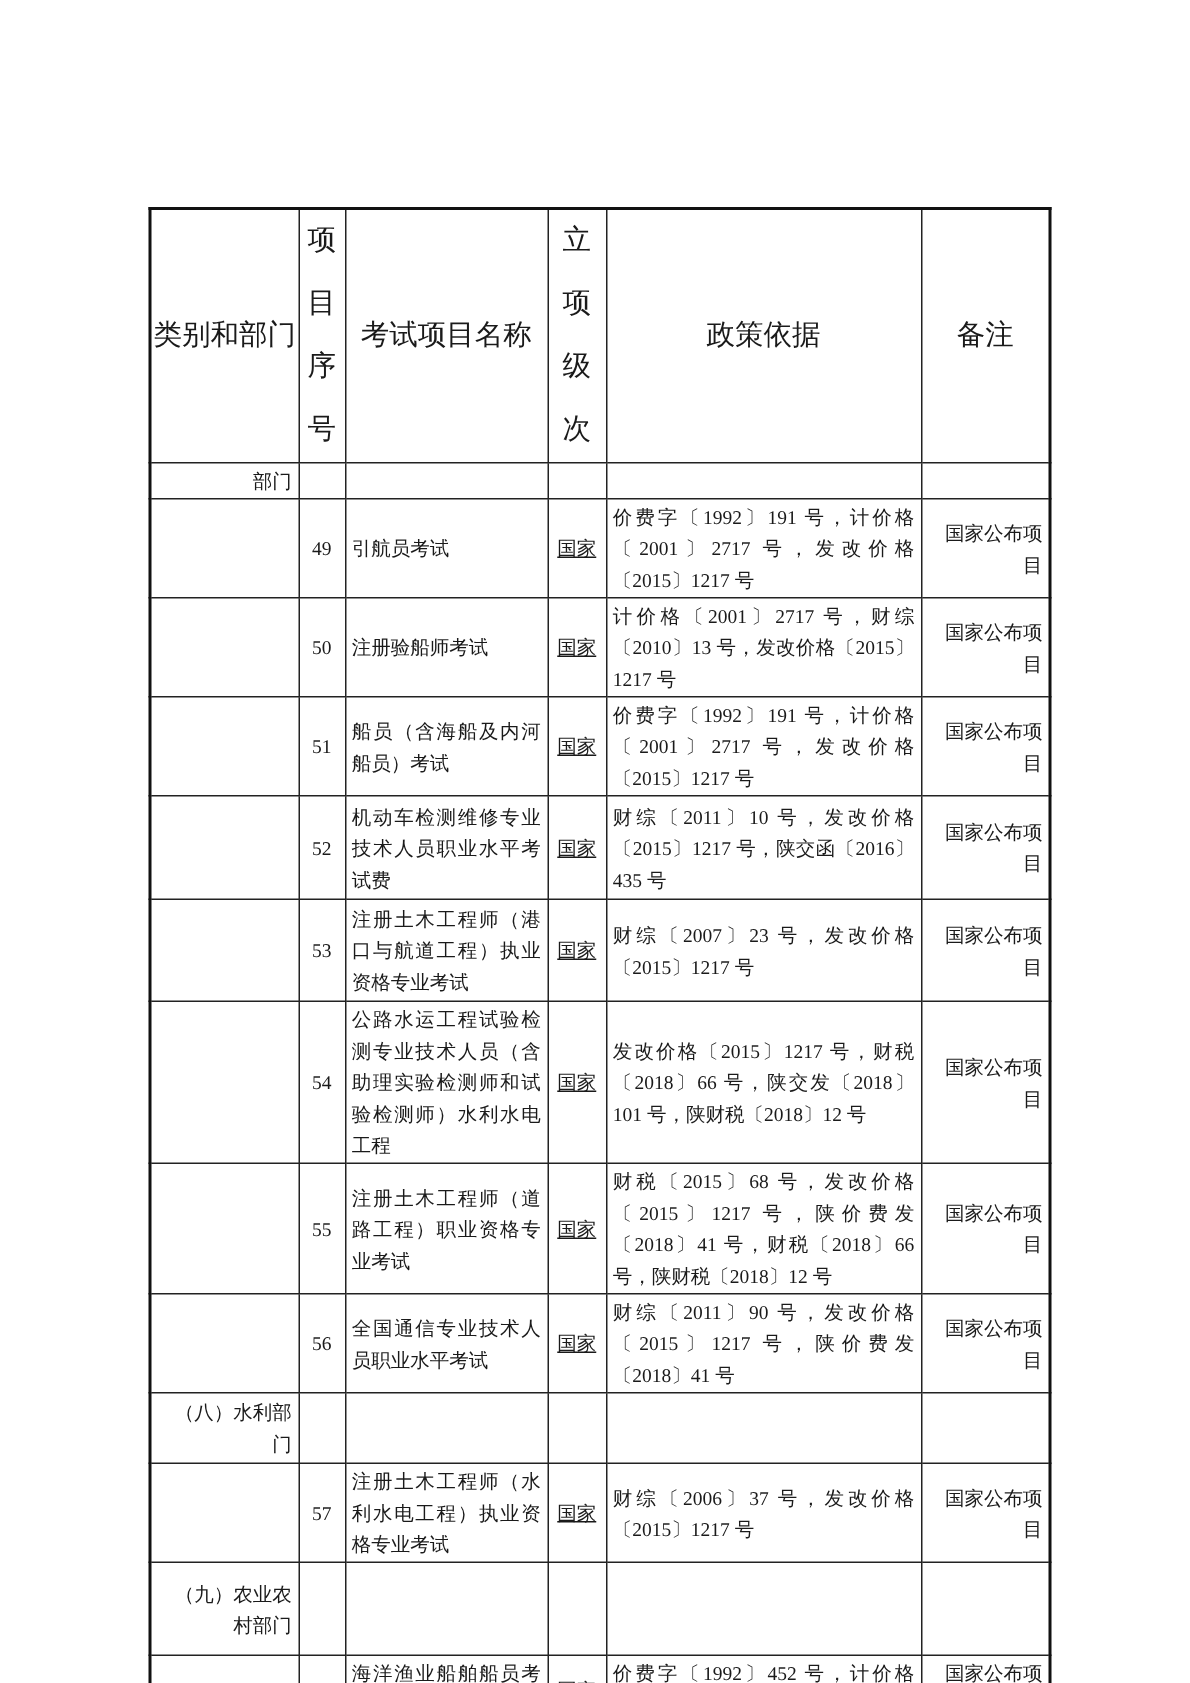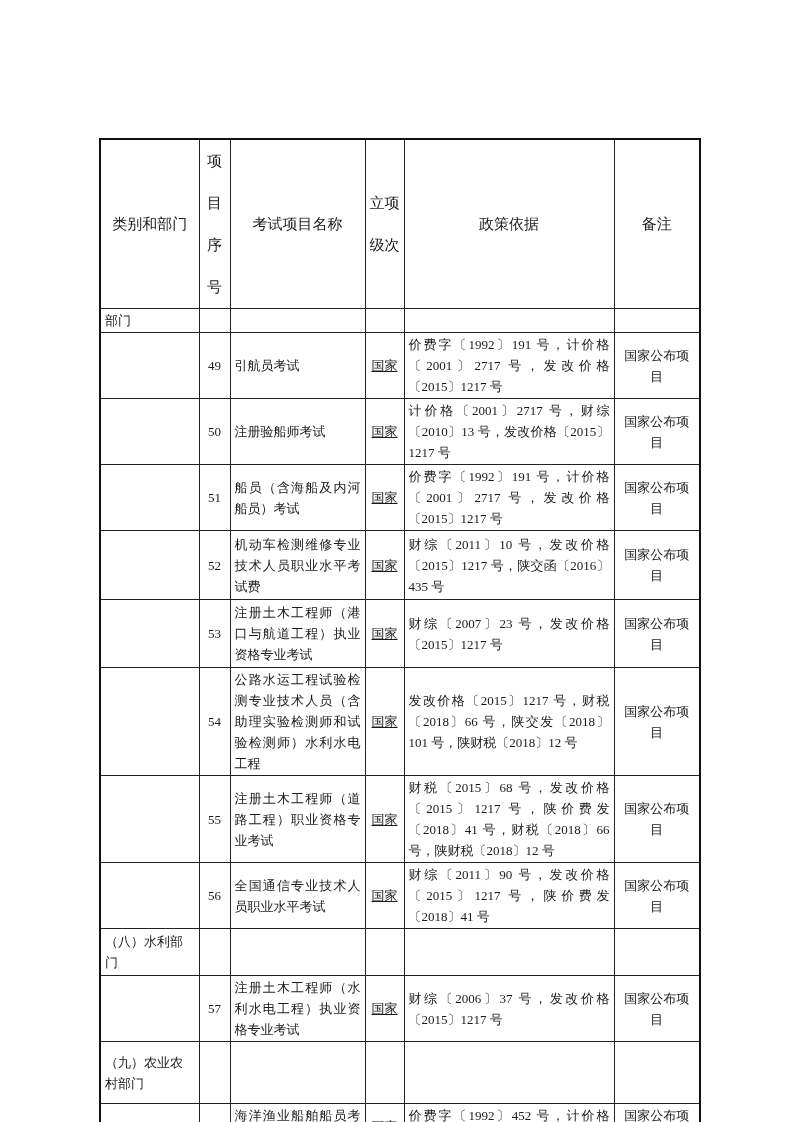--- a/index.html
+++ b/index.html
@@ -28,38 +28,38 @@
   table.fee-table th,
   table.fee-table td {
     border: 1px solid #222222;
     vertical-align: middle;
     font-weight: normal;
     overflow: hidden;
   }
   
   thead tr { height: 90px; }
   table.fee-table th {
-    font-size: 15px;
+    font-size: 19px;
     line-height: 42px;
     text-align: center;
     white-space: pre-line;
     padding: 0 1px;
   }
   
   table.fee-table td {
     font-size: 13px;
     line-height: 21px;
     padding: 1px 4px;
   }
-  td.col-category { text-align: left; }
+  td.col-category { text-align: right; }
   td.col-no       { text-align: center; padding: 1px 1px; }
   td.col-name     { text-align: justify; text-justify: inter-character; font-family: Liberation Serif, serif; }
   td.col-level    { text-align: center; padding: 1px 1px; text-decoration: underline; }
   td.col-policy   { text-align: justify; text-justify: inter-character; }
-  td.col-note     { text-align: center; padding: 1px 1px; }
+  td.col-note     { text-align: right; padding: 1px 1px; }
   
   tbody tr:nth-child(1)  { height: 22px; }
   tbody tr:nth-child(2)  { height: 45px; }
   tbody tr:nth-child(3)  { height: 46px; }
   tbody tr:nth-child(4)  { height: 47px; }
   tbody tr:nth-child(5)  { height: 69px; }
   tbody tr:nth-child(6)  { height: 68px; }
   tbody tr:nth-child(7)  { height: 93px; }
   tbody tr:nth-child(8)  { height: 86px; }
   tbody tr:nth-child(9)  { height: 45px; }

